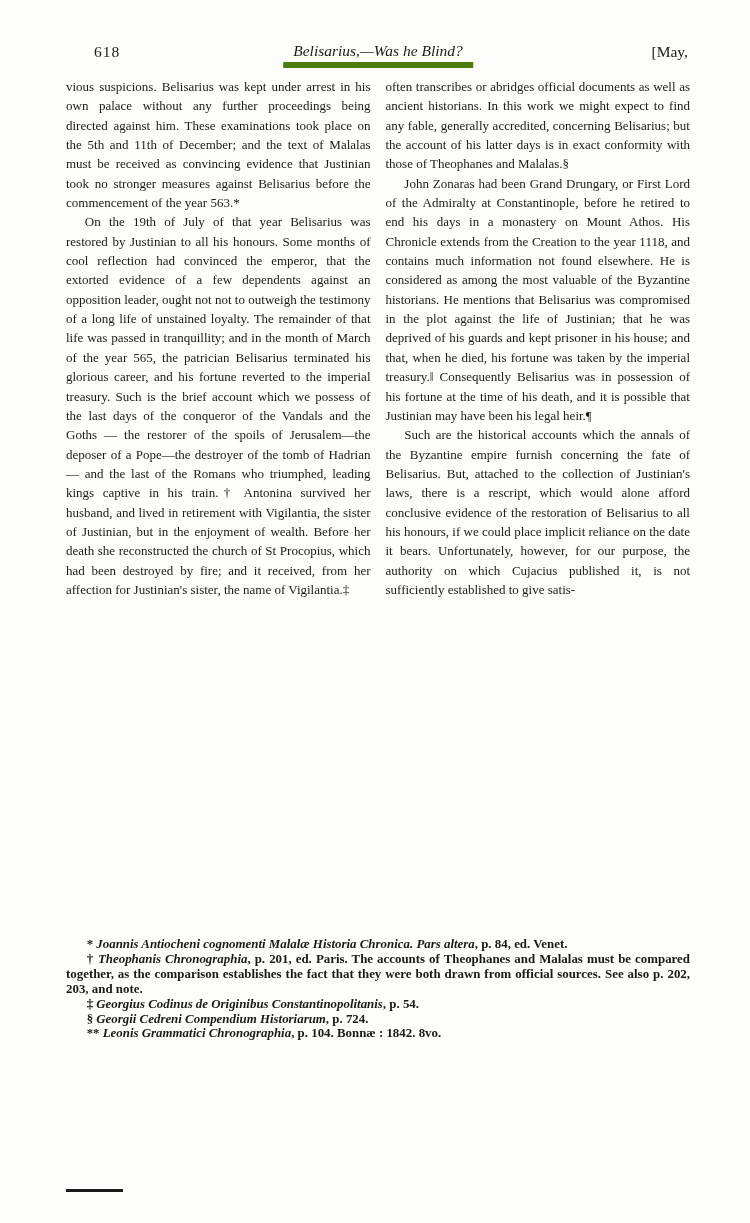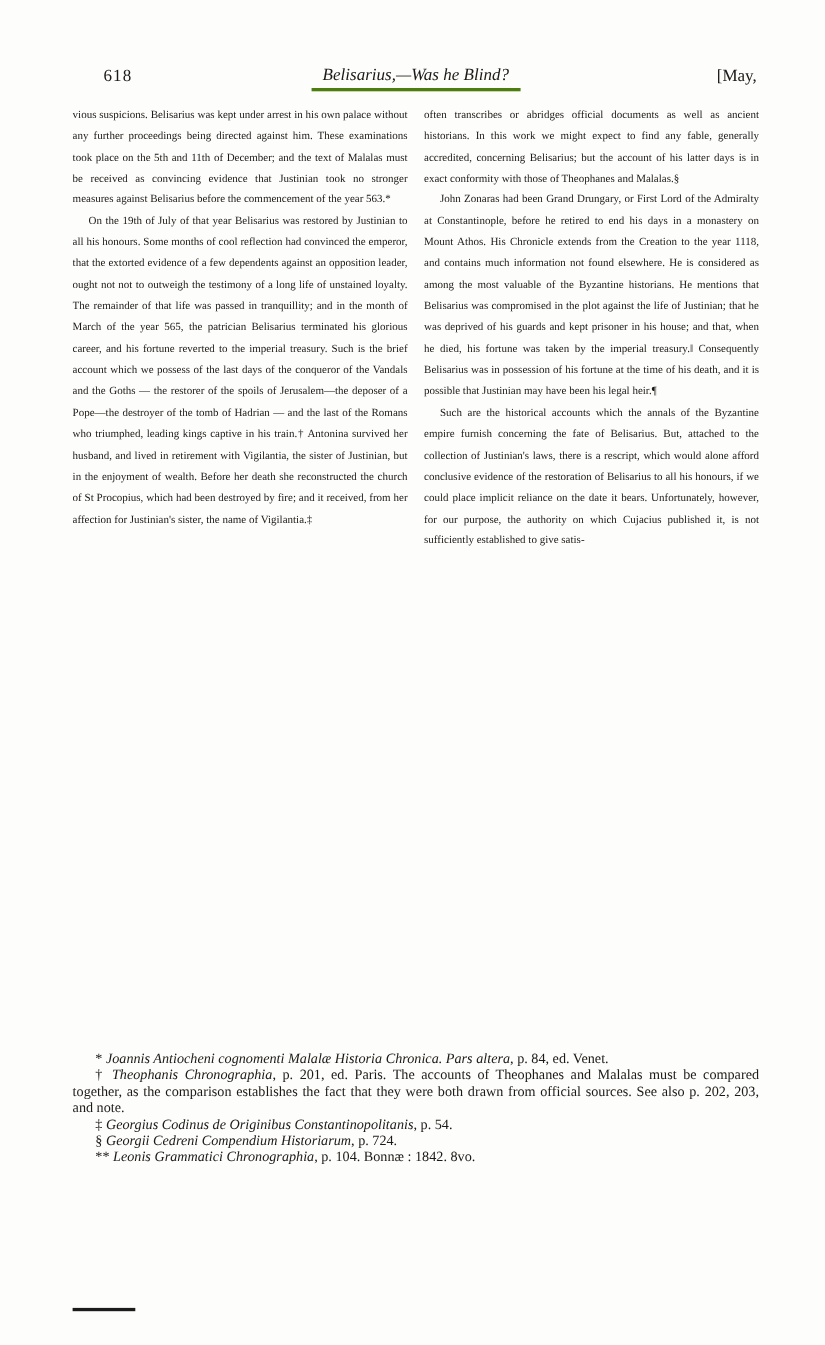--- a/index.html
+++ b/index.html
@@ -9,64 +9,64 @@
     position: relative;
     width: 750px;
     height: 1223px;
     margin: 0 auto;
     background: #fdfdfb;
     color: #1c1916;
     font-family: "Liberation Serif", serif;
     overflow: hidden;
   }
 
-  .inner { padding: 60px 60px 0 66px; }
+  .inner { padding: 42px 60px 0 66px; }
 
   
   .running-head {
     position: relative;
     height: 24px;
     font-size: 15.5px;
     margin-bottom: 11px;
   }
   .page-num {
     position: absolute; left: 28px; top: 1px;
     letter-spacing: 1px;
   }
   .head-title {
     position: absolute; left: 50%; top: 0;
     transform: translateX(-50%);
     font-style: italic;
     white-space: nowrap;
     padding: 0 10px 2px;
-    border-bottom: 3px solid #4d7c0f;
+    border-bottom: 6px solid #4d7c0f;
   }
   .issue { position: absolute; right: 2px; top: 1px; }
 
   
   .columns {
     display: flex;
     gap: 15px;
     height: 848px;
     overflow: hidden;
     text-align: justify;
-    font-size: 10px;
+    font-size: 13px;
     line-height: 19.35px;
     hyphens: auto;
   }
   .col { flex: 1 1 0; }
   .col p { margin: 0; text-indent: 1.45em; }
   .col p.cont { text-indent: 0; }
 
   
   .footnotes {
     margin-top: 12px;
     font-size: 12.9px;
     line-height: 14.9px;
-    font-weight: normal;
+    font-weight: bold;
     text-align: justify;
     hyphens: auto;
   }
   .footnotes p { margin: 0; text-indent: 1.6em; }
   .footnotes .it { font-style: italic; }
 
   
   .end-rule {
     position: absolute;
     left: 66px;

